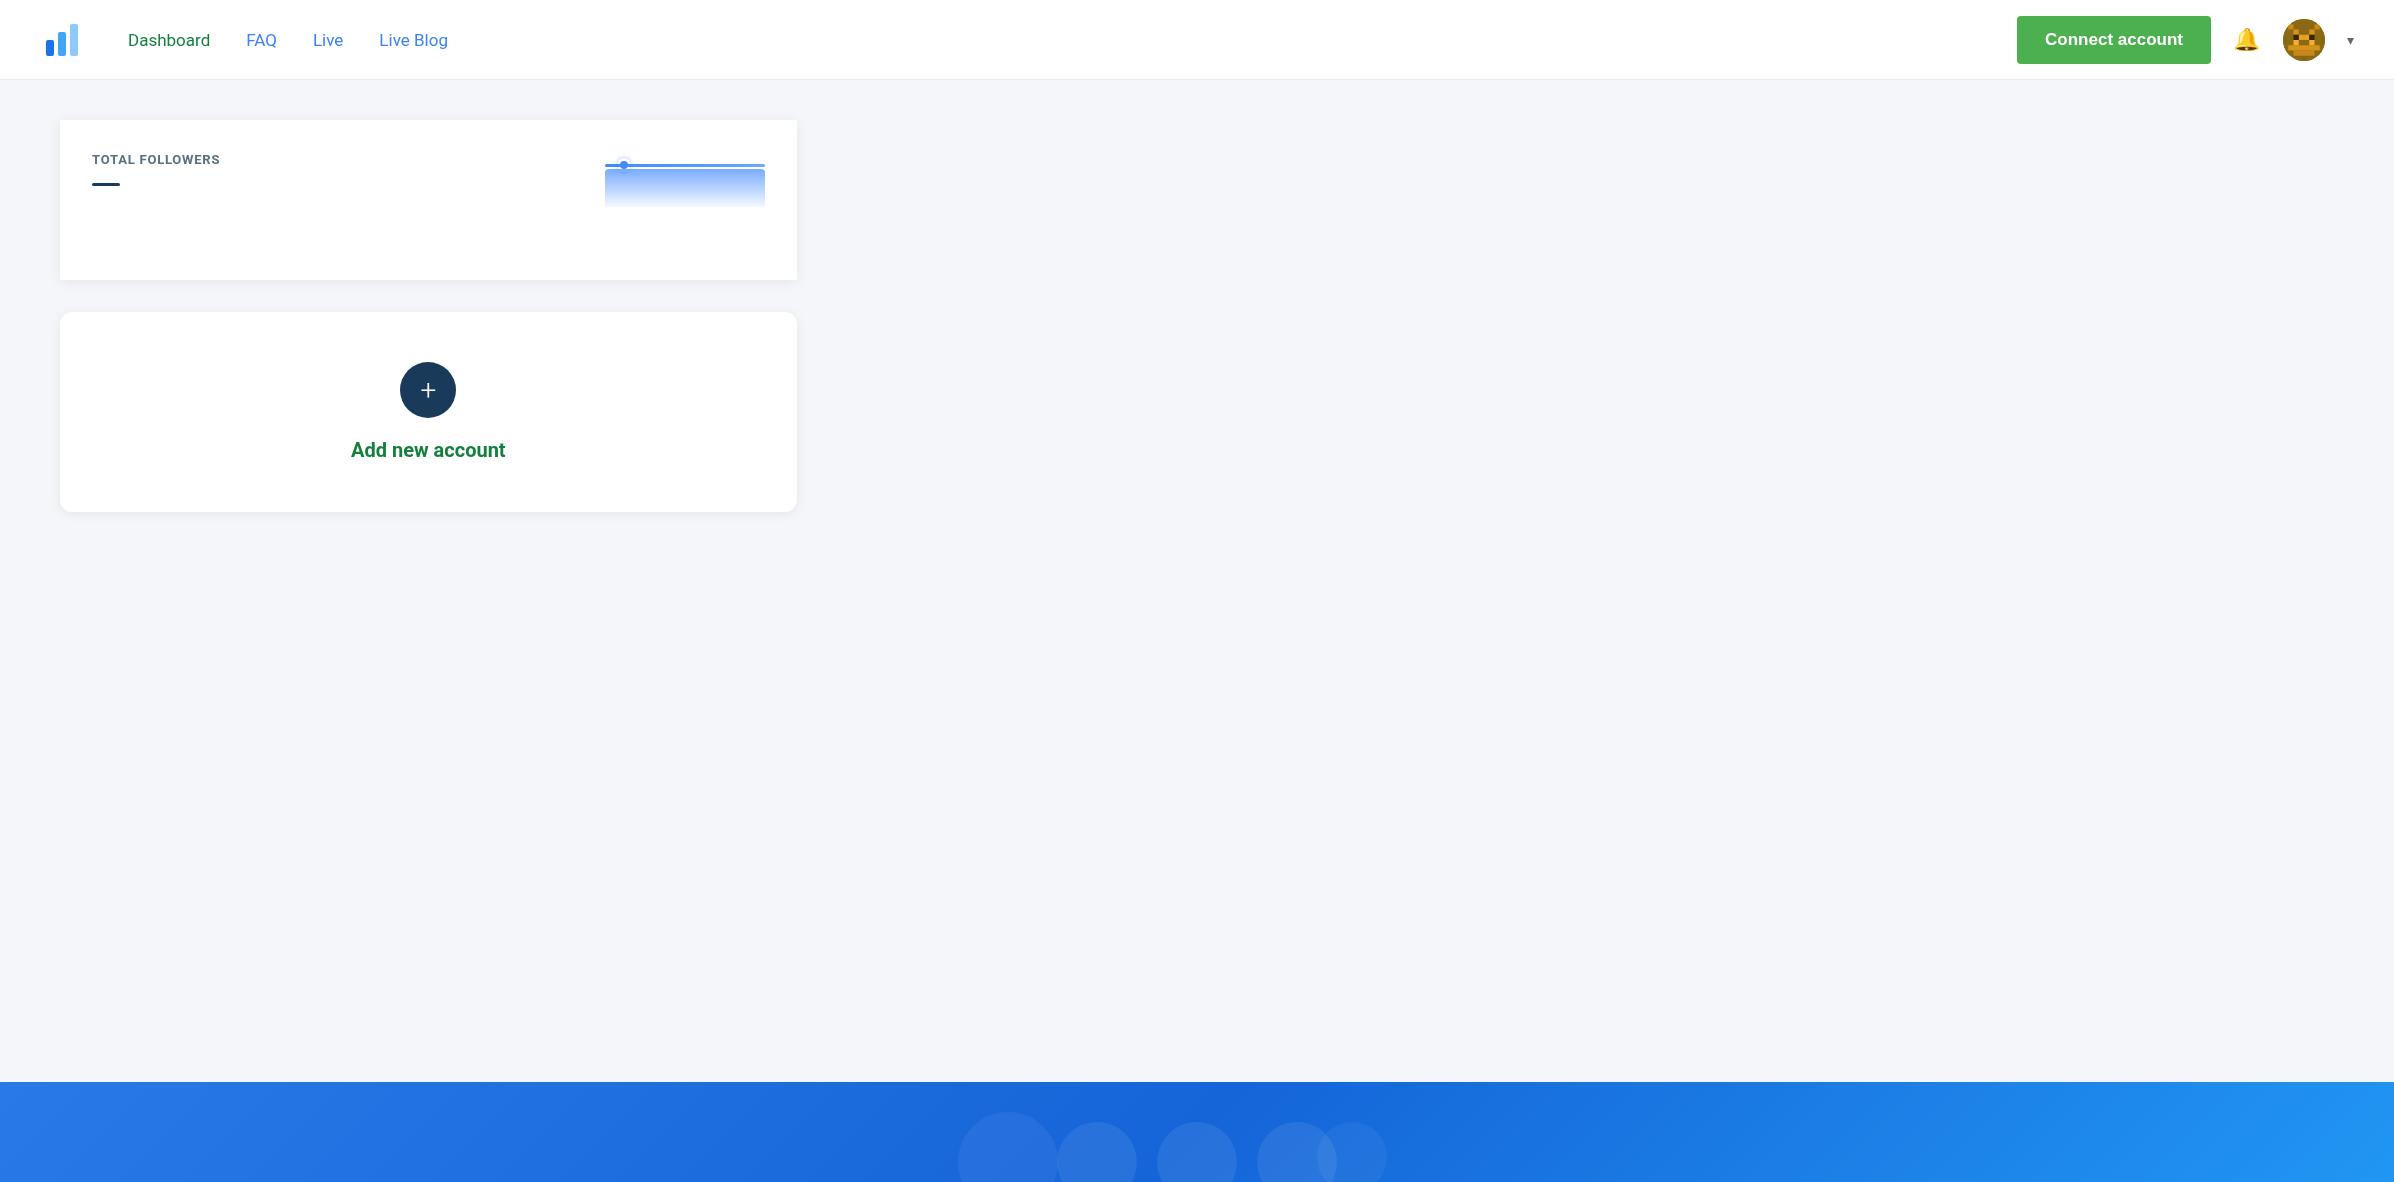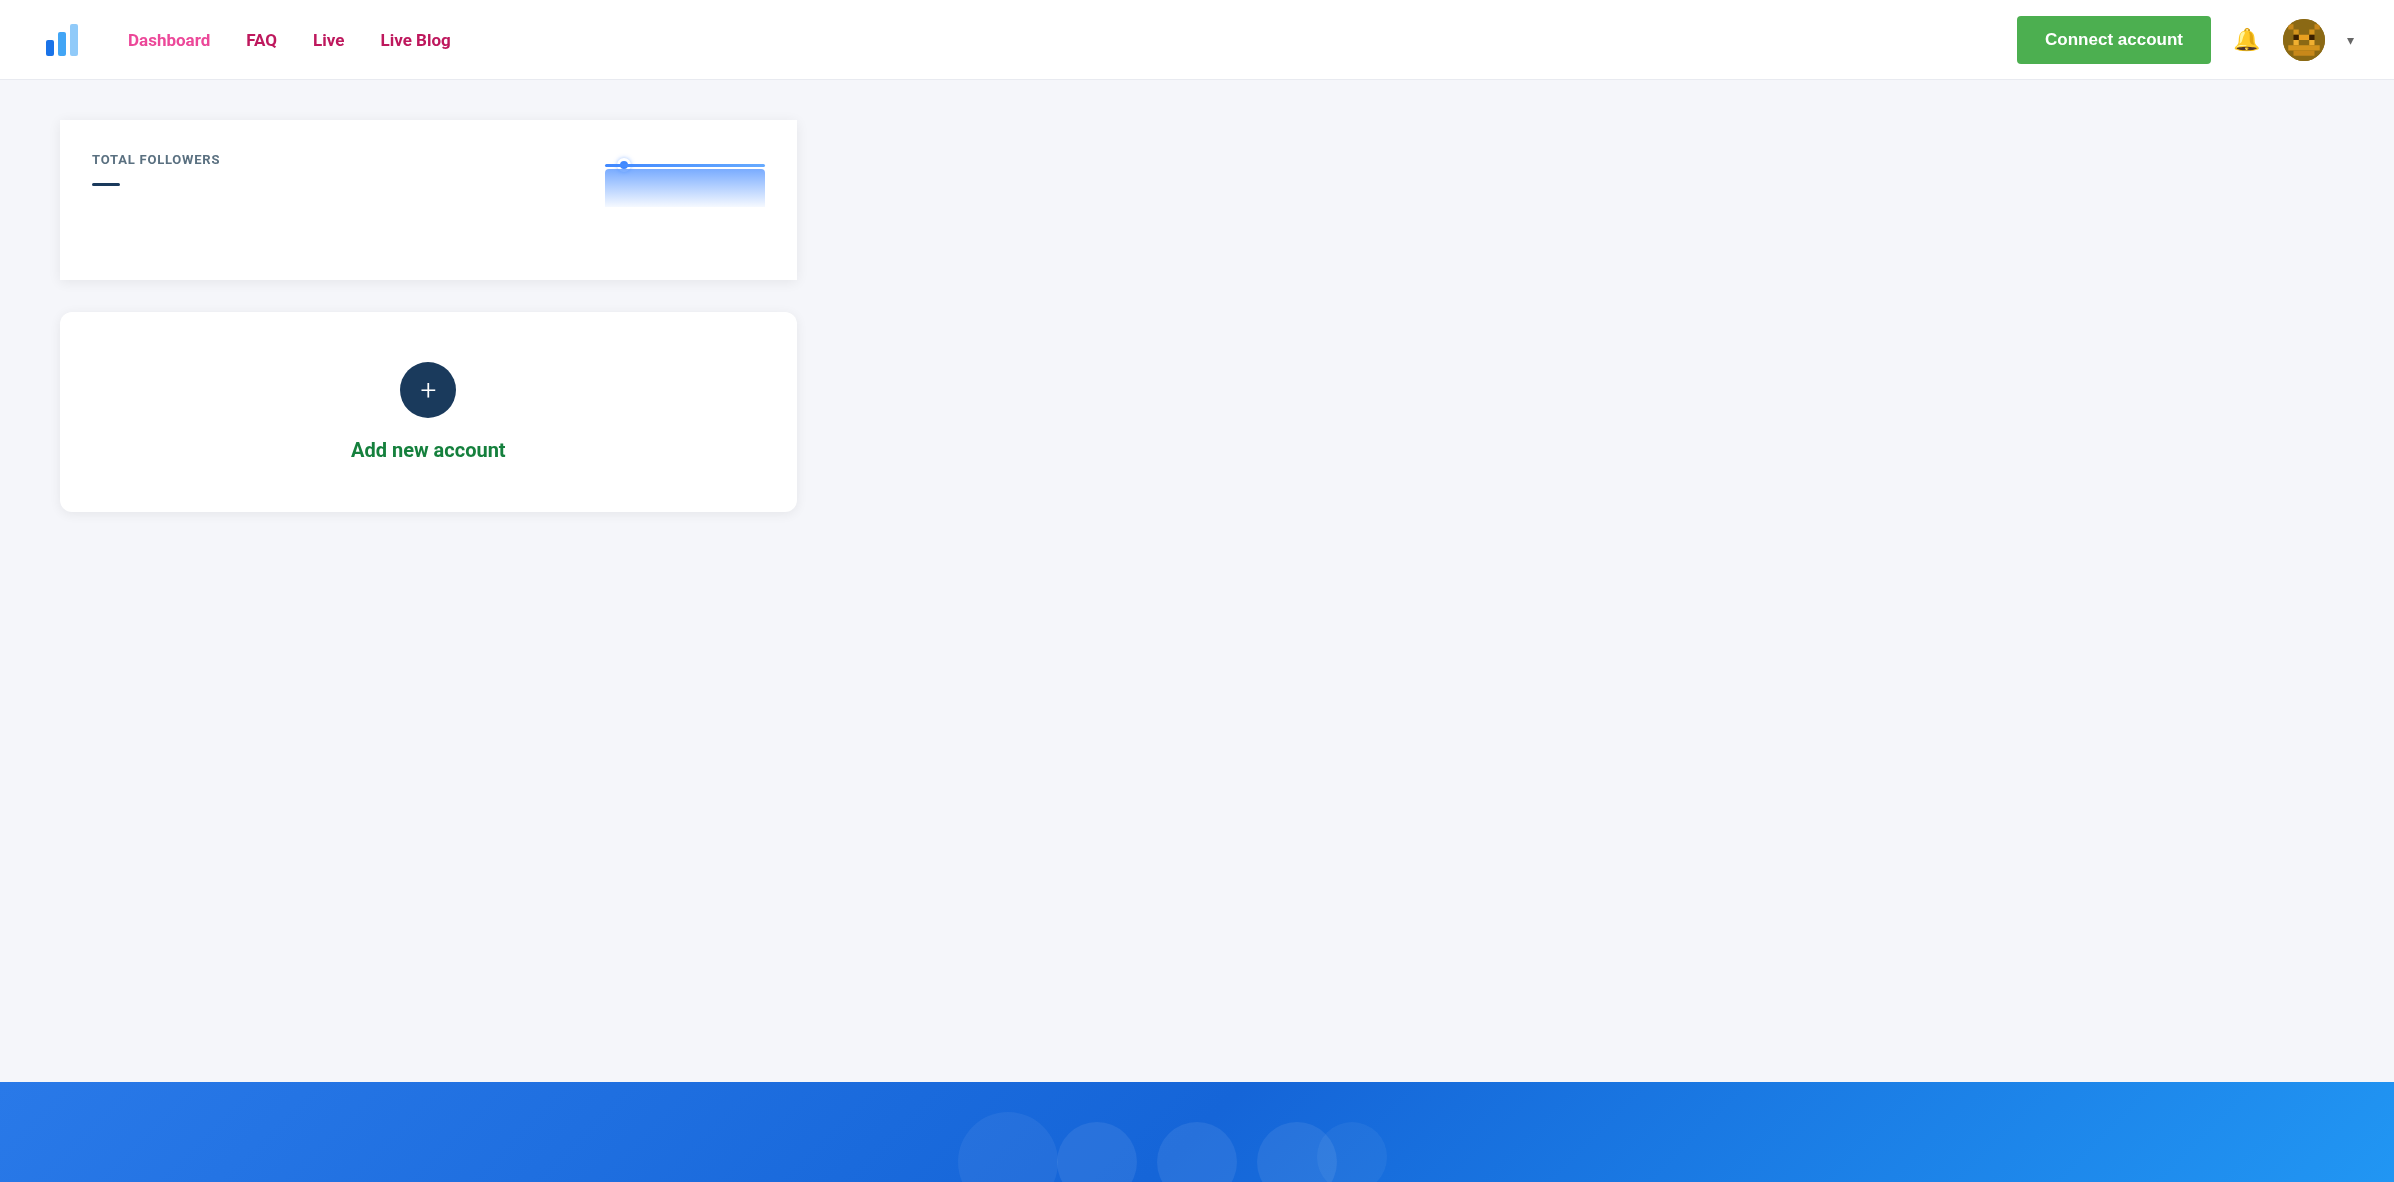--- a/index.html
+++ b/index.html
@@ -43,29 +43,29 @@
 
     .nav {
       display: flex;
       align-items: center;
       gap: 36px;
       flex: 1;
     }
 
     .nav-item {
       font-size: 17px;
-      color: #be185d;
+      color: #3b82f6;
       text-decoration: none;
       cursor: pointer;
-      font-weight: 700;
+      font-weight: 400;
     }
 
     .nav-item.active {
-      color: #ec4899;
-      font-weight: 700;
+      color: #15803d;
+      font-weight: 400;
     }
 
     .header-right {
       display: flex;
       align-items: center;
       gap: 20px;
     }
 
     .connect-btn {
       background: #4caf50;

